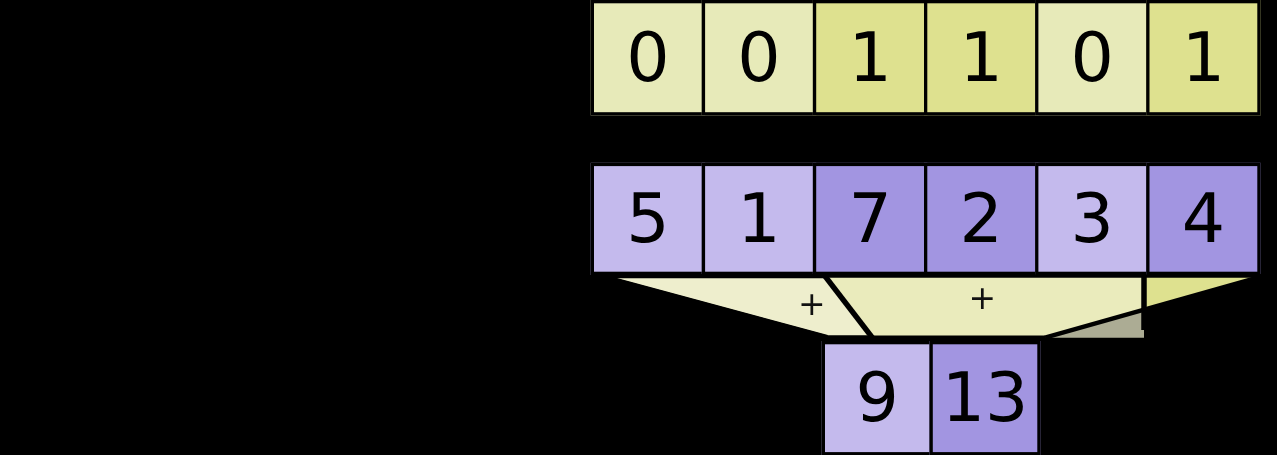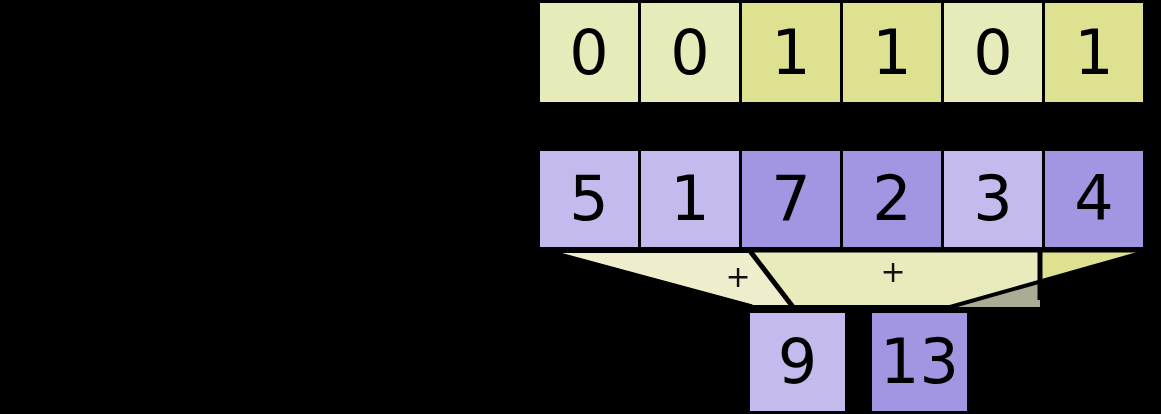--- a/index.html
+++ b/index.html
@@ -98,18 +98,18 @@
     <line x1="545" y1="251" x2="1148" y2="251" stroke="#000" stroke-width="3"></line>
   </svg>
 
   <span class="plus" style="left:738px;top:277px;">+</span>
   <span class="plus" style="left:893px;top:272px;">+</span>
 
   <div class="row" id="result-row">
     <div class="cell" style="background: rgb(196, 186, 237);">
         <span>9</span>
       </div>
-    <div class="cell" style="background: rgb(162, 149, 225); margin-left: 24px;">
+    <div class="cell" style="background: rgb(162, 149, 225);">
         <span>13</span>
       </div>
   </div>
 
 </div>
 
 </body></html>

